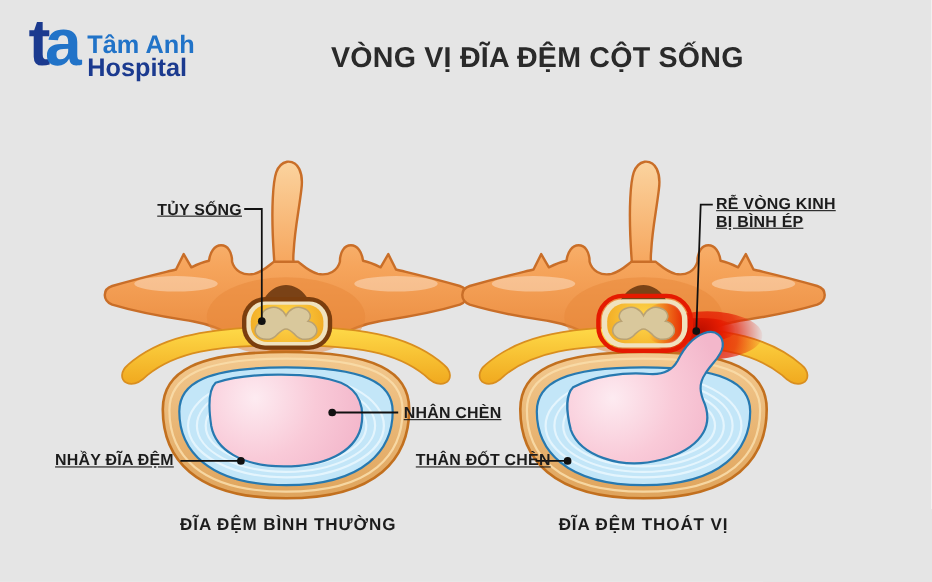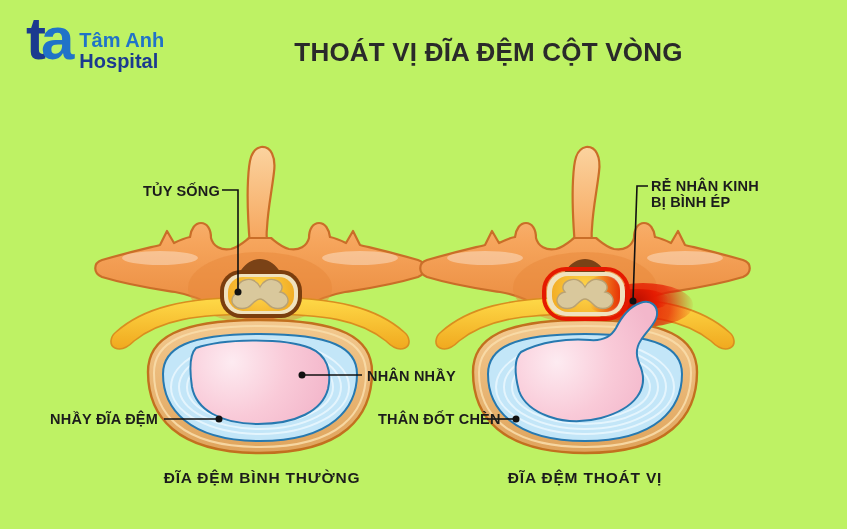--- a/index.html
+++ b/index.html
@@ -1,30 +1,30 @@
 <!DOCTYPE html>
 <html style="--logo-navy: #1B3A8F; --logo-blue: #2173C8; --title-text: #2A2A2A; --label-text: #1C1C1C; --leader-line: #111111; --vertebra-light: #FBD4A0; --vertebra-mid: #F6A55C; --vertebra-deep: #E8873A; --vertebra-outline: #C96E28; --canal-dark: #7A4216; --nerve-yellow: #FFDC4A; --nerve-yellow-deep: #F0A81E; --nerve-outline: #D98E1F; --cord-ring-dark: #7B3E0E; --cord-cream: #F0E2BE; --cord-gold: #FFD84D; --cord-gold-deep: #EFA31C; --gray-matter: #D9C89C; --gray-matter-outline: #B9A274; --disc-tan-top: #F3C98F; --disc-tan-bottom: #DFA45C; --disc-tan-light: #F8DCA8; --disc-tan-outline: #C2701F; --annulus-blue: #C3E6F8; --annulus-line: #EAF7FE; --annulus-outline: #2779B0; --nucleus-highlight: #FDEBF1; --nucleus-pink: #F9CAD8; --nucleus-pink-deep: #F3B7CB; --inflammation-red: #E51A00; --inflammation-red-dark: #B80E00;"><head>
 <meta charset="utf-8">
 <style>
   html,body{margin:0;padding:0;background:#fff;}
-  #stage{position:relative;width:847px;height:529px;background:#bef264;overflow:hidden;
+  #stage{position:relative;width:847px;height:529px;background:#e5e5e5;overflow:hidden;
          font-family:"Liberation Sans",sans-serif;}
   
   .logo{position:absolute;left:26px;top:8px;display:flex;align-items:flex-start;}
   .logo-mark{font-size:60px;font-weight:bold;line-height:62px;letter-spacing:-5px;}
   .logo-mark .lt{color:var(--logo-navy);}
   .logo-mark .la{color:var(--logo-blue);}
-  .logo-text{margin-left:10px;margin-top:22px;font-weight:bold;font-size:20px;line-height:21px;}
+  .logo-text{margin-left:10px;margin-top:22px;font-weight:bold;font-size:23px;line-height:21px;}
   .logo-text .l1{color:var(--logo-blue);}
   .logo-text .l2{color:var(--logo-navy);}
   
   .title{position:absolute;left:130px;right:0;top:37px;text-align:center;
          font-size:26px;font-weight:bold;letter-spacing:.2px;color:var(--title-text);}
   .lbl{position:absolute;font-size:14.5px;font-weight:bold;letter-spacing:.2px;
-       color:var(--label-text);white-space:nowrap;line-height:16px;}
+       color:var(--label-text);white-space:nowrap;line-height:16px;text-decoration:underline;}
   .caption{position:absolute;top:469px;transform:translateX(-50%);font-size:15.5px;
            font-weight:bold;letter-spacing:.8px;color:var(--label-text);white-space:nowrap;}
   
   svg{position:absolute;left:0;top:0;}
   .bone{fill:url(#gBone);stroke:var(--vertebra-outline);stroke-width:2.2;stroke-linejoin:round;}
   .deep{fill:var(--vertebra-deep);opacity:.5;}
   .canal{fill:var(--canal-dark);}
   .band{fill:url(#gBand);stroke:var(--nerve-outline);stroke-width:1.6;}
   .tan{fill:url(#gTan);stroke:var(--disc-tan-outline);stroke-width:2.4;}
   .tanline{fill:none;stroke:var(--disc-tan-light);stroke-width:2;opacity:.9;}
@@ -163,26 +163,26 @@
     </g>
   </svg>
 
   <div class="logo">
     <div class="logo-mark"><span class="lt">t</span><span class="la">a</span></div>
     <div class="logo-text">
       <div class="l1">Tâm Anh</div>
       <div class="l2">Hospital</div>
     </div>
   </div>
-  <div class="title">THOÁT VỊ ĐĨA ĐỆM CỘT VÒNG</div>
+  <div class="title">VÒNG VỊ ĐĨA ĐỆM CỘT SỐNG</div>
 
   <div class="lbl" style="right:627px;top:183px;">TỦY SỐNG</div>
   <div class="lbl" style="left:651px;top:178px;">
-    <div>RỄ NHÂN KINH</div>
+    <div>RỄ VÒNG KINH</div>
     <div>BỊ BÌNH ÉP</div>
   </div>
-  <div class="lbl" style="left:367px;top:368px;">NHÂN NHẦY</div>
+  <div class="lbl" style="left:367px;top:368px;">NHÂN CHÈN</div>
   <div class="lbl" style="right:689px;top:411px;">NHẦY ĐĨA ĐỆM</div>
   <div class="lbl" style="left:378px;top:411px;">THÂN ĐỐT CHÈN</div>
 
   <div class="caption" style="left:262px;">ĐĨA ĐỆM BÌNH THƯỜNG</div>
   <div class="caption" style="left:585px;">ĐĨA ĐỆM THOÁT VỊ</div>
 </div>
 
 </body></html>

